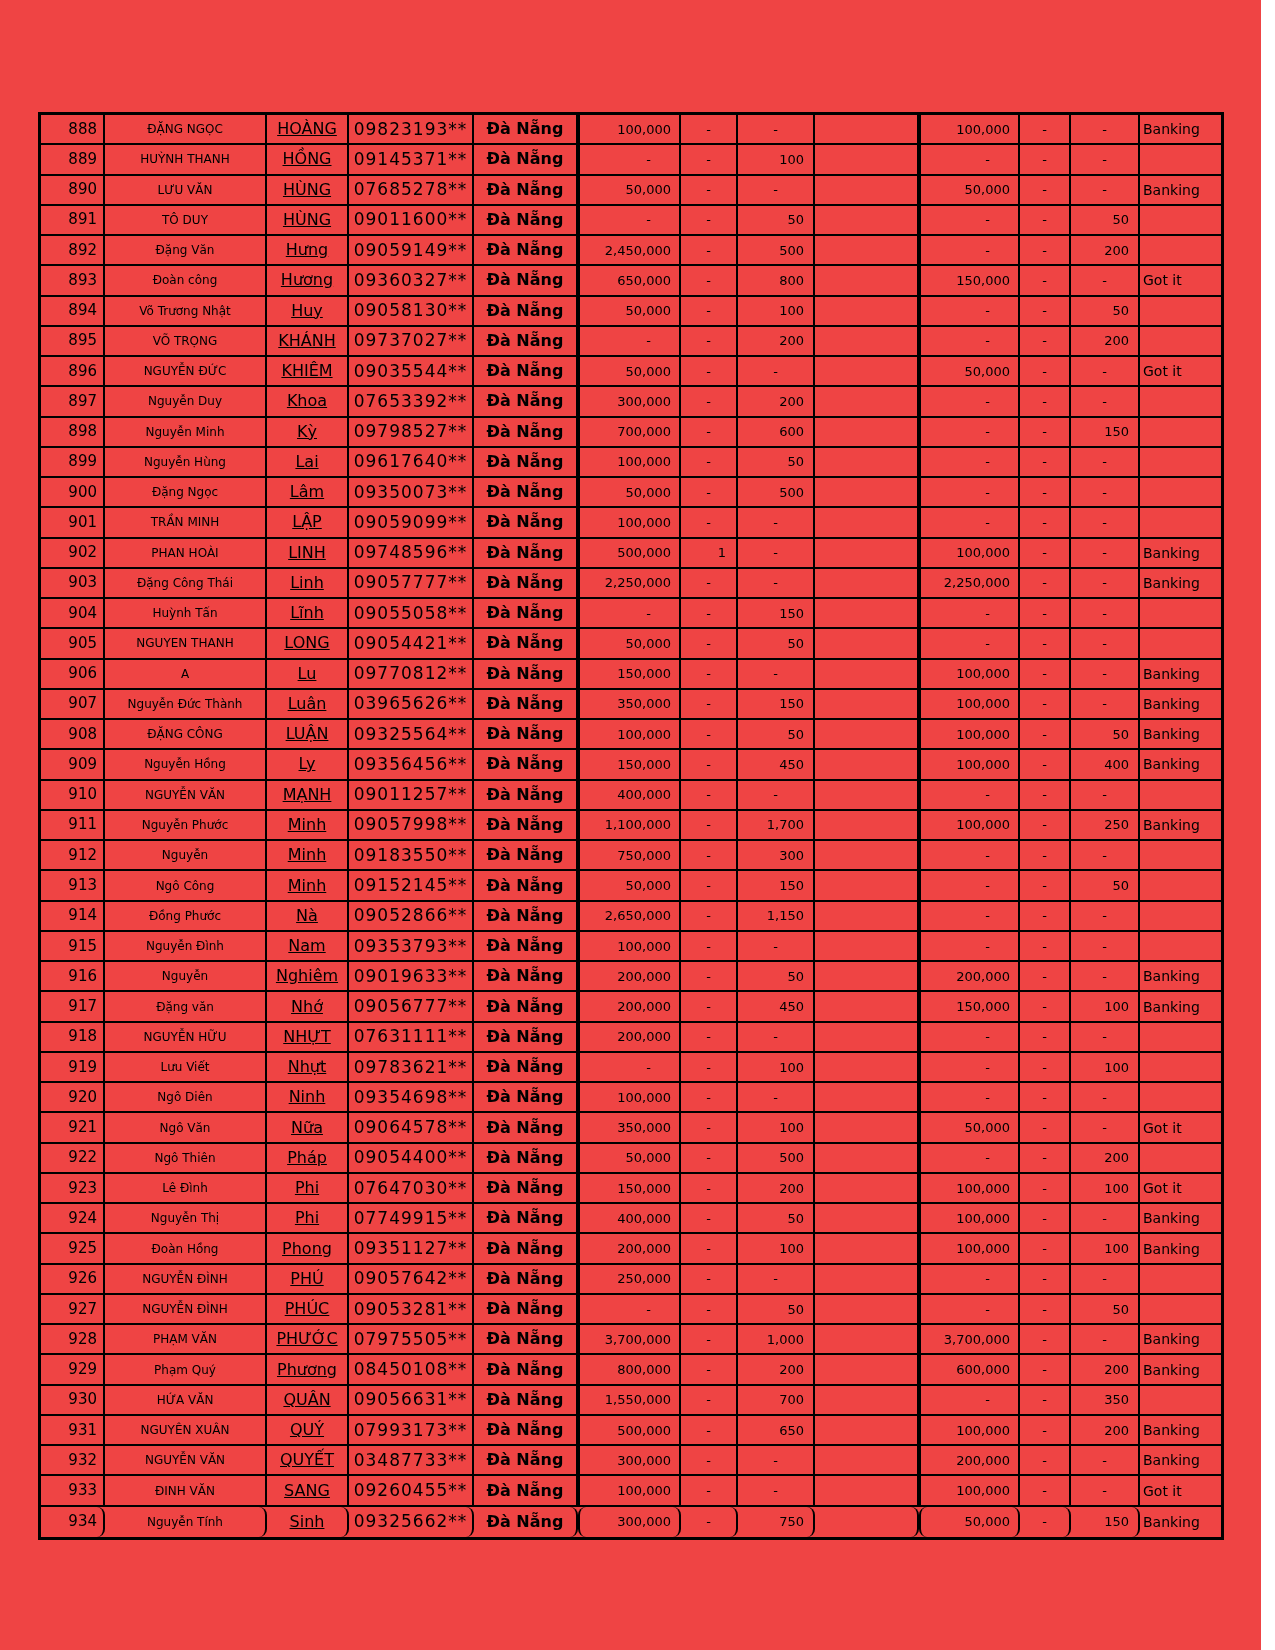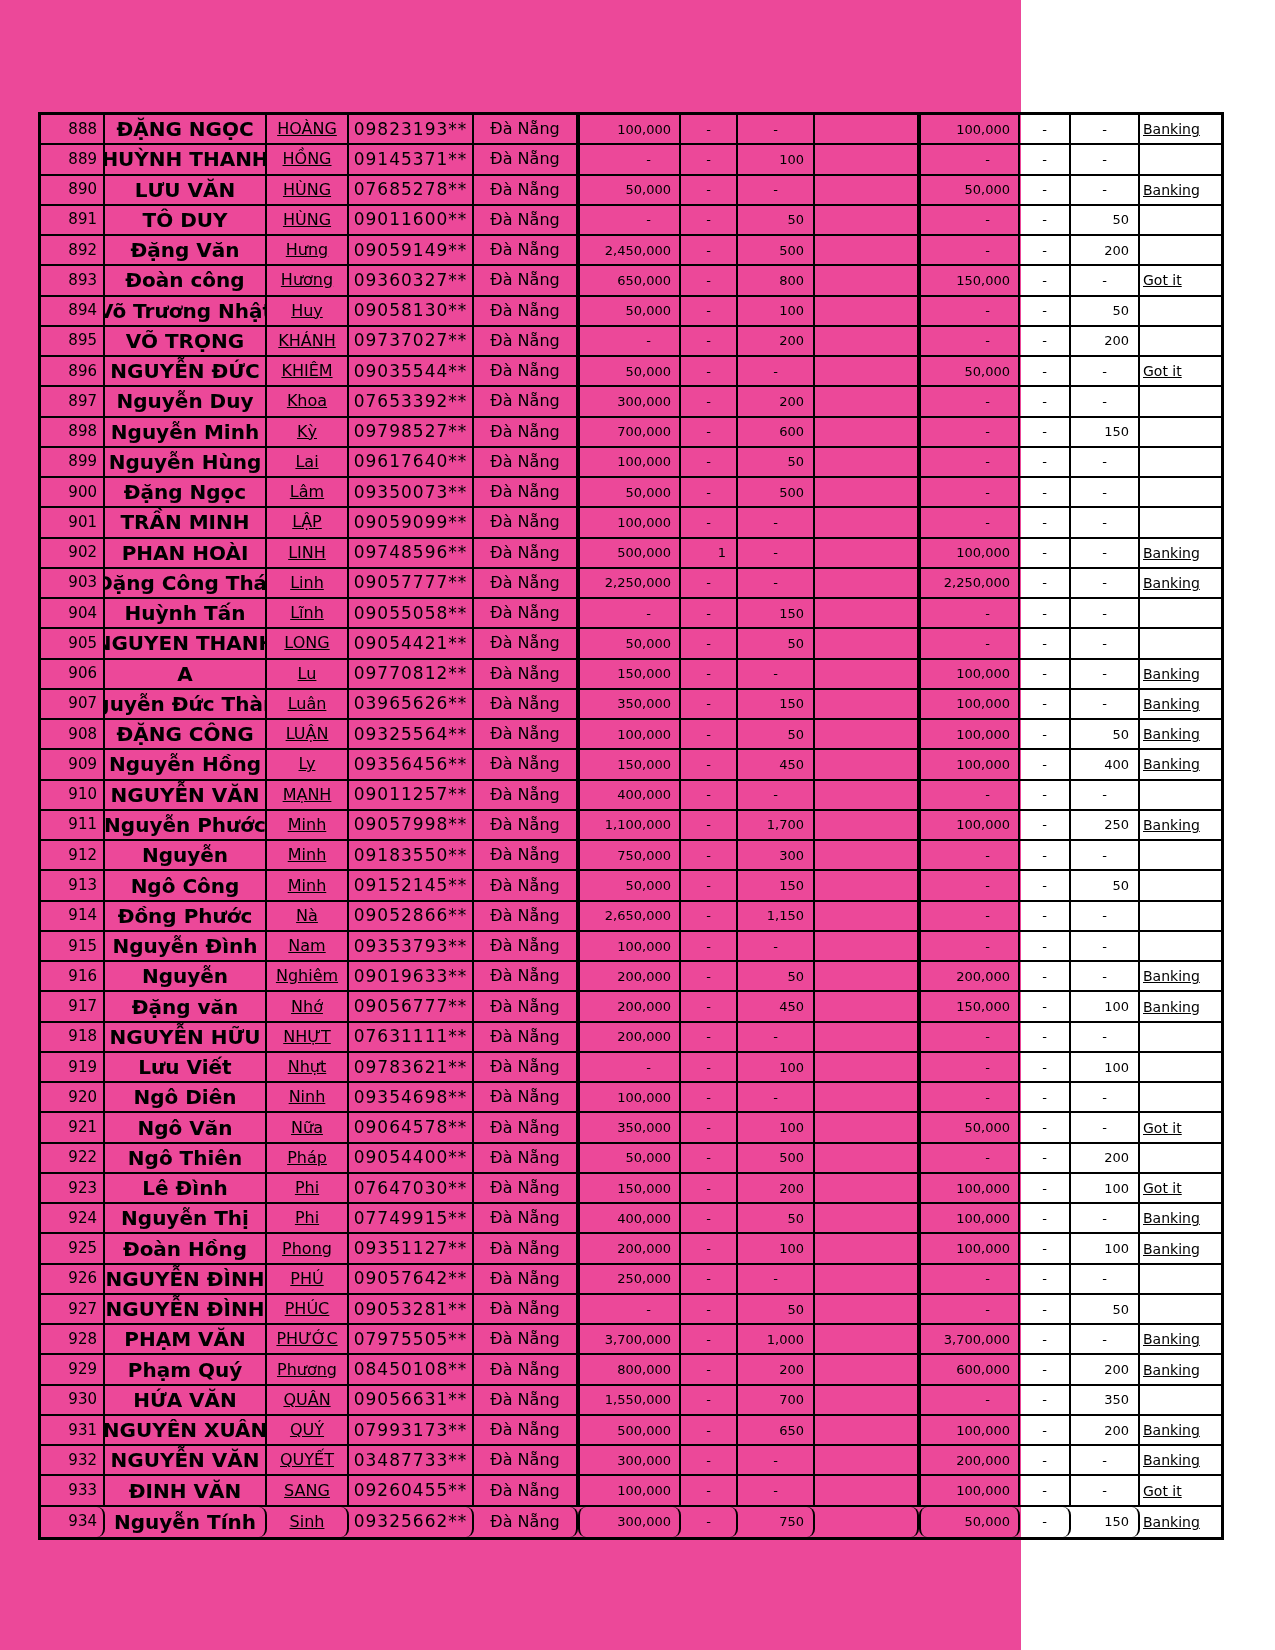--- a/index.html
+++ b/index.html
@@ -2,23 +2,23 @@
 <html><head>
 <meta charset="utf-8">
 <style>
   html, body {
     margin: 0;
     padding: 0;
     background: #ffffff;
   }
   .page {
     position: relative;
-    width: 1021px;
+    width: 1261px;
     height: 1650px;
-    background: #ec4899;
+    background: #ef4444;
     font-family: "DejaVu Sans", sans-serif;
     color: #000000;
   }
   .roster {
     position: absolute;
     left: 38px;
     top: 112px;
     width: 1180px;
     height: 1422px;
     border: 3px solid #000000;
@@ -32,29 +32,29 @@
     box-sizing: border-box;
     border-right: 2px solid #000000;
     border-bottom: 2px solid #000000;
     display: flex;
     align-items: center;
     overflow: hidden;
     white-space: nowrap;
     line-height: 1;
   }
   .row:last-child .cell { border-bottom: none; border-radius: 8px; }
-  .cell.c12 { border-right: none; text-decoration: underline; }
+  .cell.c12 { border-right: none; }
   
   .cell.c5, .cell.c9 { border-left: 2px solid #000000; }
 
   .c0 { justify-content: flex-end; padding-right: 6px;  font-size: 15px; }
-  .c1 { justify-content: center;   font-size: 20px; font-weight: bold; }
+  .c1 { justify-content: center;   font-size: 12px; }
   .c2 { justify-content: center;   font-size: 16px; text-decoration: underline; }
   .c3 { justify-content: center;   font-size: 17px; letter-spacing: 1px; }
-  .c4 { justify-content: center;   font-size: 16px; }
+  .c4 { justify-content: center;   font-size: 16px; font-weight: bold; }
   .c5, .c9  { justify-content: flex-end; padding-right: 8px;  font-size: 13px; }
   .c6, .c10 { justify-content: center;   font-size: 13px; }
   .c7, .c11 { justify-content: flex-end; padding-right: 9px;  font-size: 13px; }
   .c12 { justify-content: flex-start; padding-left: 3px; font-size: 14px; }
 
   
   .c5.isdash,  .c9.isdash  { padding-right: 28px; }
   .c7.isdash,  .c11.isdash { justify-content: center; padding-right: 0; }
   .c6.isnum,   .c10.isnum  { justify-content: flex-end; padding-right: 10px; }
 </style>

